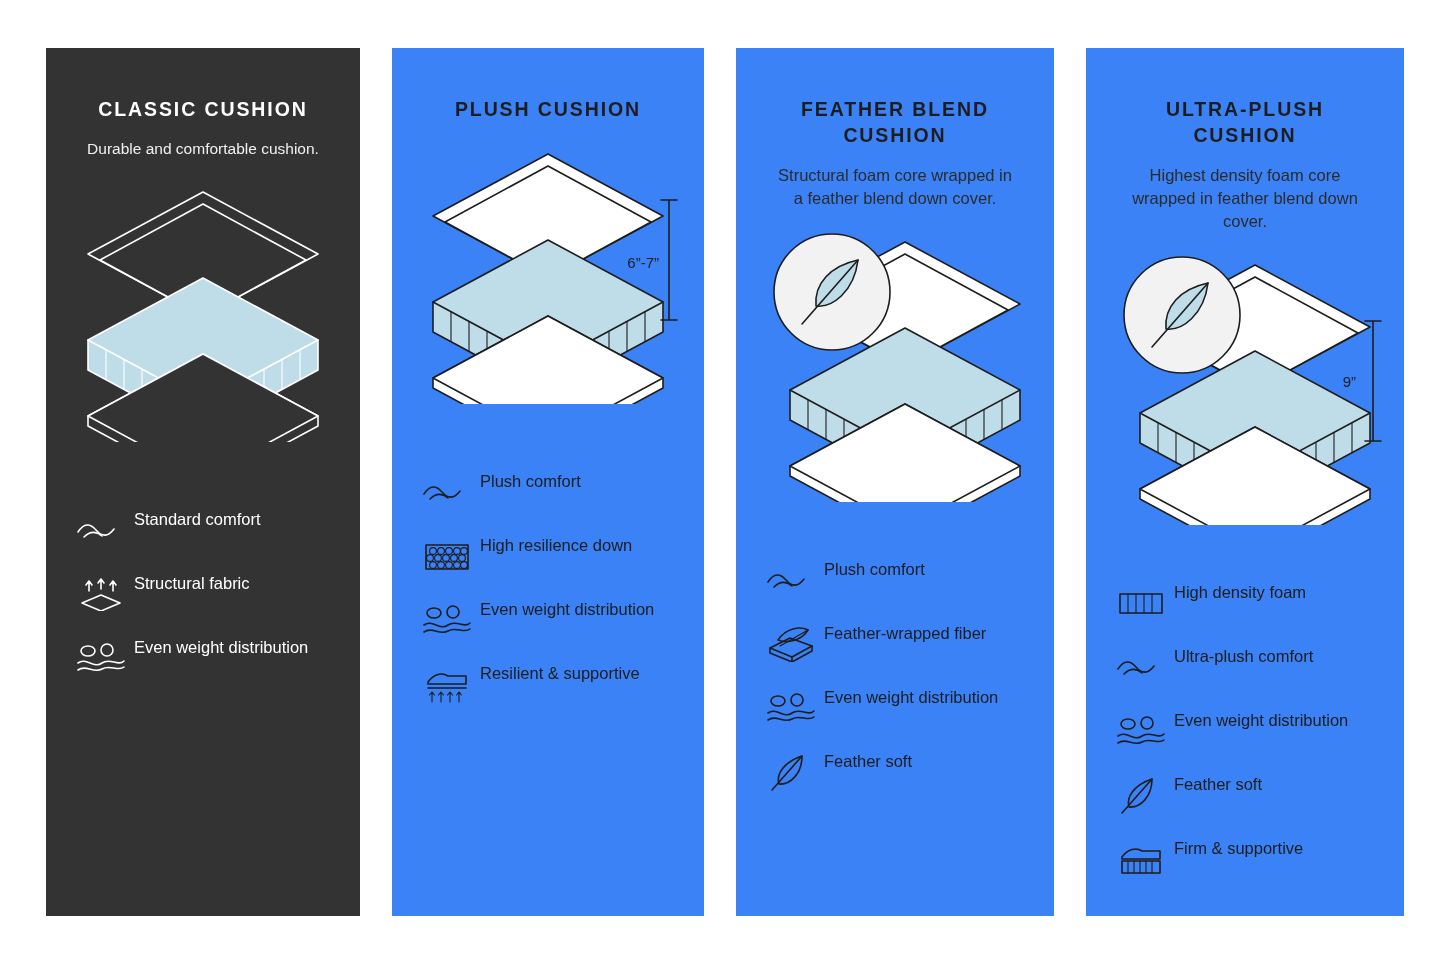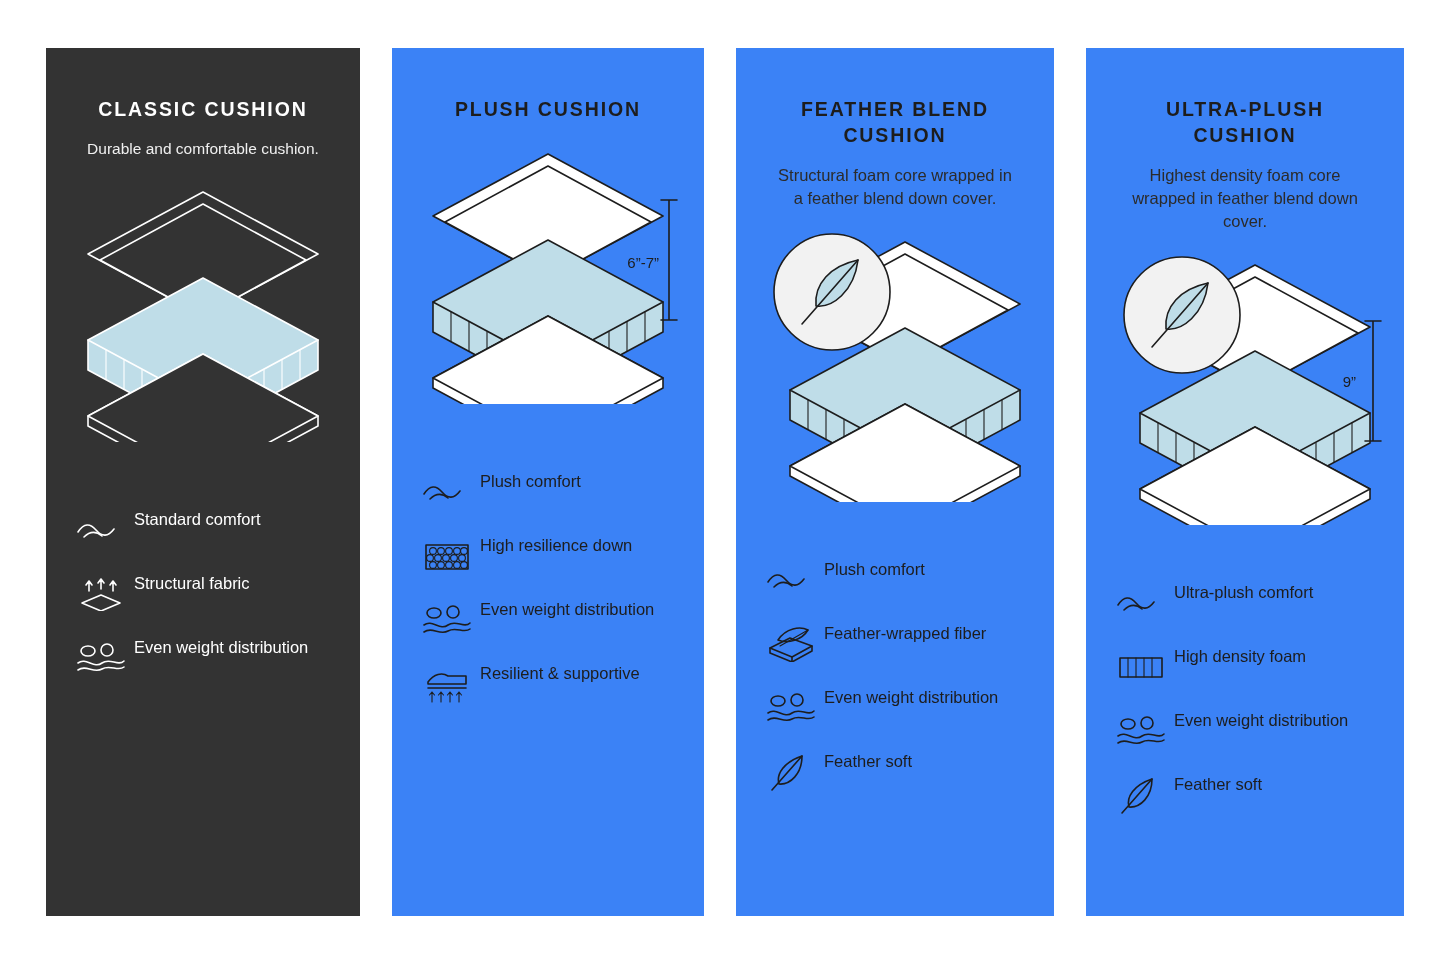--- a/index.html
+++ b/index.html
@@ -429,55 +429,67 @@
         </svg>
         <svg style="position:absolute; right:-6px; top:62px;" width="22" height="128" viewBox="0 0 22 128">
           <path class="lst" d="M11,4 L11,124 M3,4 L19,4 M3,124 L19,124"></path>
         </svg>
         <span class="dim-label" style="right:22px; top:118px;">9”</span>
       </div>
 
       <ul class="feature-list">
         <li class="feature">
           <span class="ic">
-            <svg width="54" height="22" viewBox="0 0 54 22">
-                <path class="lst" d="M4,13 C10,4 16,4 22,11 C28,18 34,18 40,10"></path>
-                <path class="lst" d="M10,18 C16,12 22,12 28,17"></path>
-              </svg>
-          </span>
-          <span class="txt">Ultra-plush comfort</span>
-        </li>
-        <li class="feature">
-          <span class="ic">
             <svg width="54" height="30" viewBox="0 0 54 30">
               <rect class="lst" x="6" y="6" width="42" height="19"></rect>
               <g class="lst thin">
                 <path d="M14,6 L14,25 M22,6 L22,25 M30,6 L30,25 M38,6 L38,25"></path>
               </g>
             </svg>
           </span>
           <span class="txt">High density foam</span>
         </li>
         <li class="feature">
           <span class="ic">
+            <svg width="54" height="22" viewBox="0 0 54 22">
+                <path class="lst" d="M4,13 C10,4 16,4 22,11 C28,18 34,18 40,10"></path>
+                <path class="lst" d="M10,18 C16,12 22,12 28,17"></path>
+              </svg>
+          </span>
+          <span class="txt">Ultra-plush comfort</span>
+        </li>
+        <li class="feature">
+          <span class="ic">
             <svg width="54" height="34" viewBox="0 0 54 34">
               <ellipse class="lst" cx="14" cy="10" rx="7" ry="5"></ellipse>
               <circle class="lst" cx="33" cy="9" r="6"></circle>
               <path class="lst" d="M4,22 C12,16 20,28 28,22 C36,16 44,26 50,20"></path>
               <path class="lst" d="M4,29 C12,23 20,33 28,28 C36,23 44,31 50,26"></path>
             </svg>
           </span>
           <span class="txt">Even weight distribution</span>
         </li>
         <li class="feature">
           <span class="ic">
             <svg width="54" height="40" viewBox="0 0 54 40">
               <path class="lst" d="M38,4 C20,10 12,22 15,32 C26,33 38,22 38,4 Z"></path>
               <path class="lst" d="M38,4 L8,38"></path>
             </svg>
           </span>
           <span class="txt">Feather soft</span>
         </li>
+        <li class="feature">
+          <span class="ic">
+            <svg width="54" height="36" viewBox="0 0 54 36">
+              <path class="lst" d="M8,16 C14,8 22,6 28,10 L46,10 L46,18 L8,18 Z"></path>
+              <rect class="lst" x="8" y="20" width="38" height="12"></rect>
+              <g class="lst thin">
+                <path d="M14,20 L14,32 M20,20 L20,32 M26,20 L26,32 M32,20 L32,32 M38,20 L38,32"></path>
+              </g>
+            </svg>
+          </span>
+          <span class="txt">Firm &amp; supportive</span>
+        </li>
       </ul>
     </div>
 
   </div>
 </div>
 
 </body></html>

